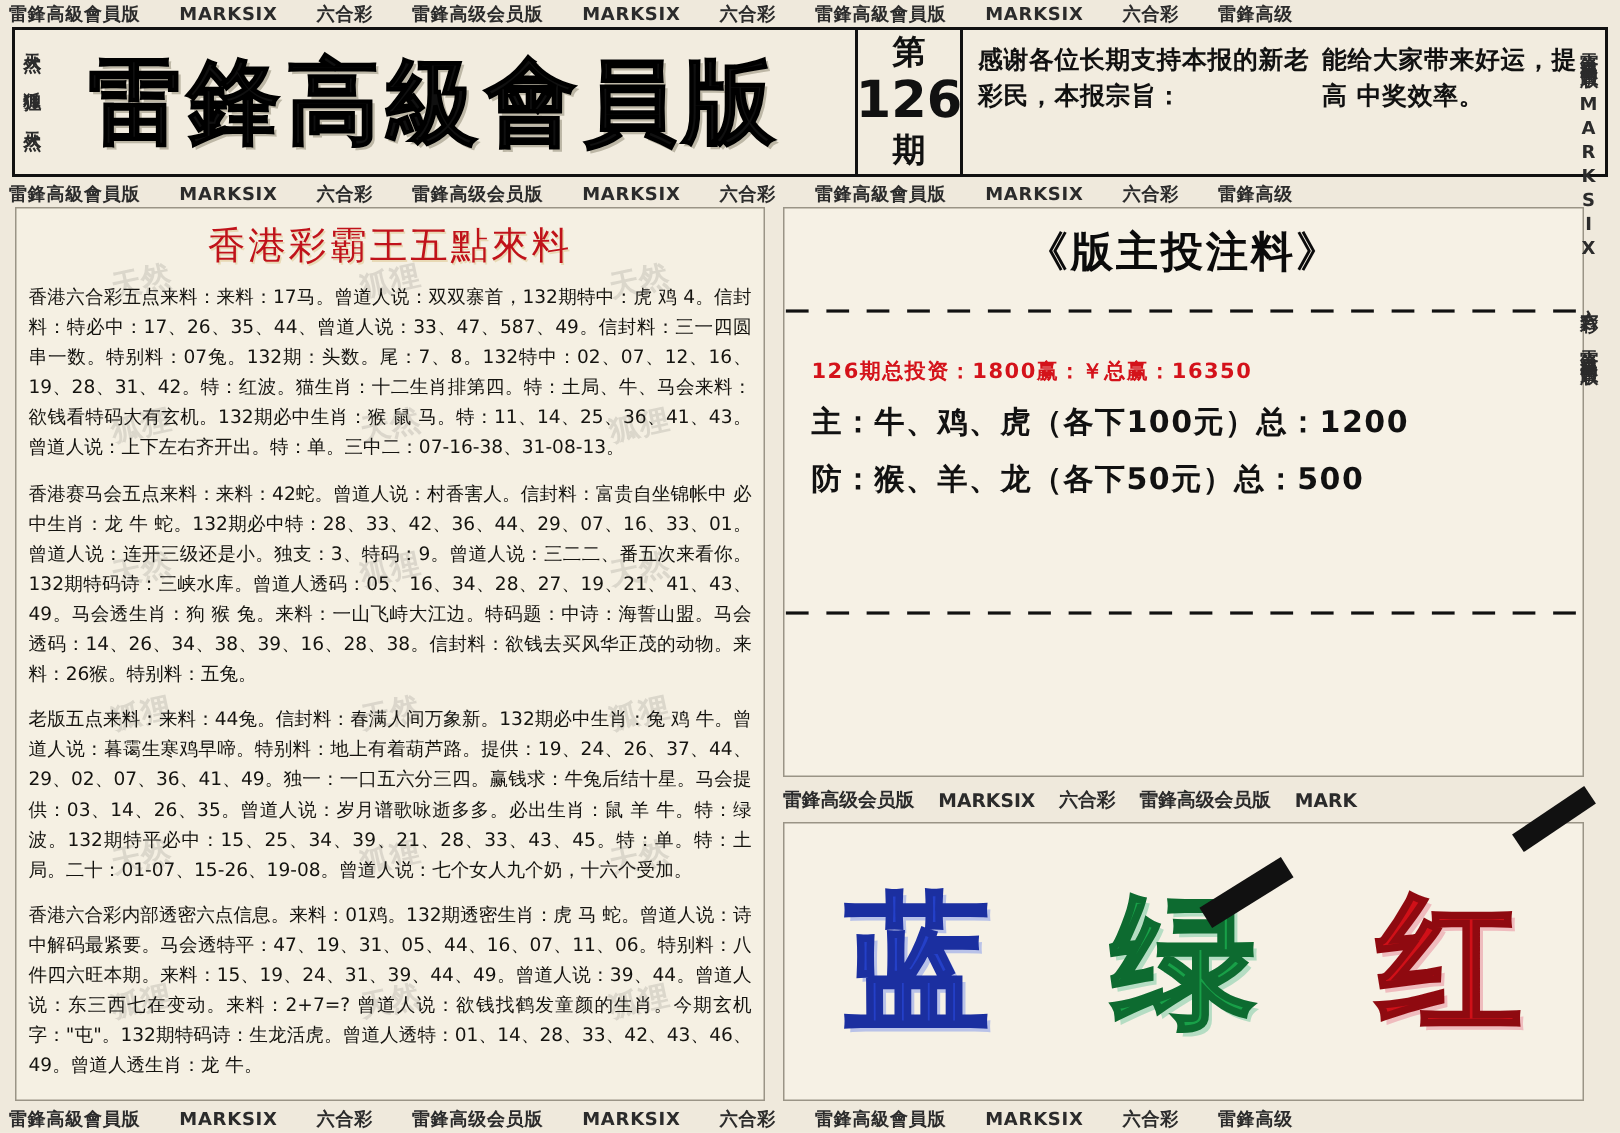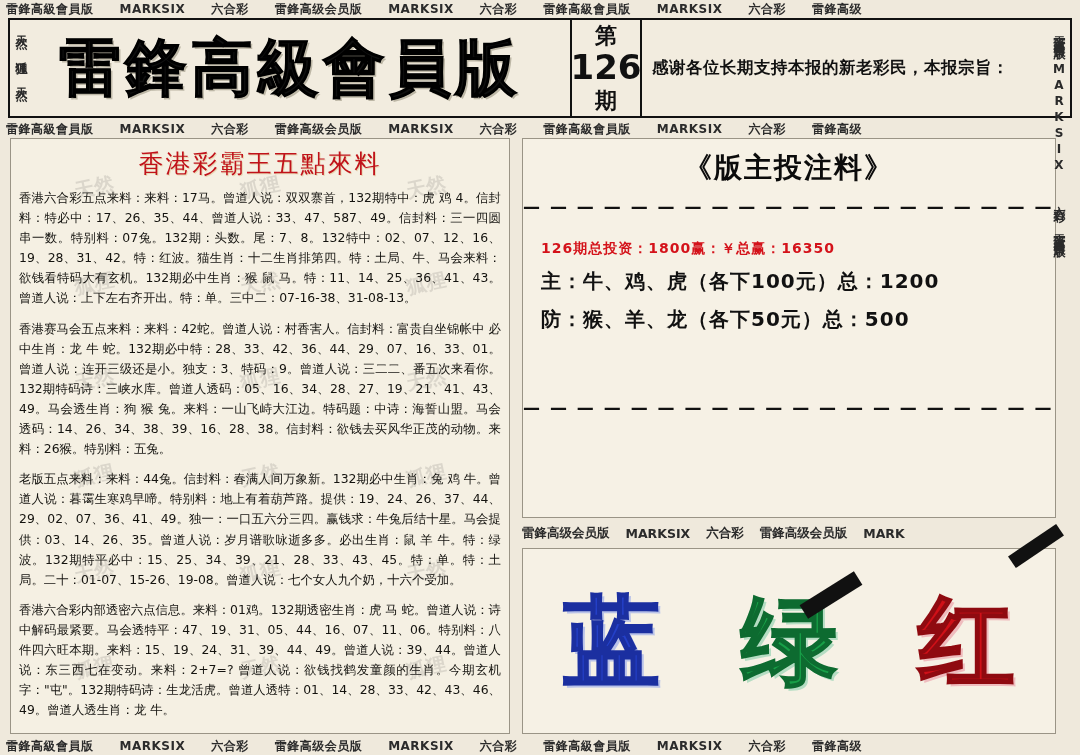--- a/index.html
+++ b/index.html
@@ -59,21 +59,21 @@
     text-shadow:2px 2px 0 #bdb7a6;
   }
   .issue-box{
     width:68px;border-right:2px solid #111;
     display:flex;flex-direction:column;align-items:center;justify-content:center;
     font-size:22px;font-weight:bold;color:#111;line-height:1.15;
   }
   .issue-num{font-size:34px;}
   .notice{
     flex:1;padding:8px 10px;box-sizing:border-box;
-    display:flex;flex-direction:column;justify-content:center;
+    display:flex;flex-direction:row;justify-content:center;
     font-size:16.5px;font-weight:bold;color:#111;line-height:1.45;
     letter-spacing:0.5px;
   }
   
   .left-panel{
     position:absolute;left:10px;top:138px;width:500px;height:596px;
     background:#f5f0e3;border:1px solid #9a9486;box-sizing:border-box;
     overflow:hidden;
   }
   .left-title{
@@ -171,20 +171,21 @@
     <div class="title-box">
       <div class="title-text">雷鋒高級會員版</div>
     </div>
     <div class="issue-box">
       <div>第</div>
       <div class="issue-num">126</div>
       <div>期</div>
     </div>
     <div class="notice">
       <div>感谢各位长期支持本报的新老彩民，本报宗旨：</div>
+      <div>能给大家带来好运，提高 中奖效率。</div>
     </div>
   </div>
 
   <div class="wm-strip wm-mid">
     <span>雷鋒高級會員版</span>
     <span>MARKSIX</span>
     <span>六合彩</span>
     <span>雷鋒高级会员版</span>
     <span>MARKSIX</span>
     <span>六合彩</span>

